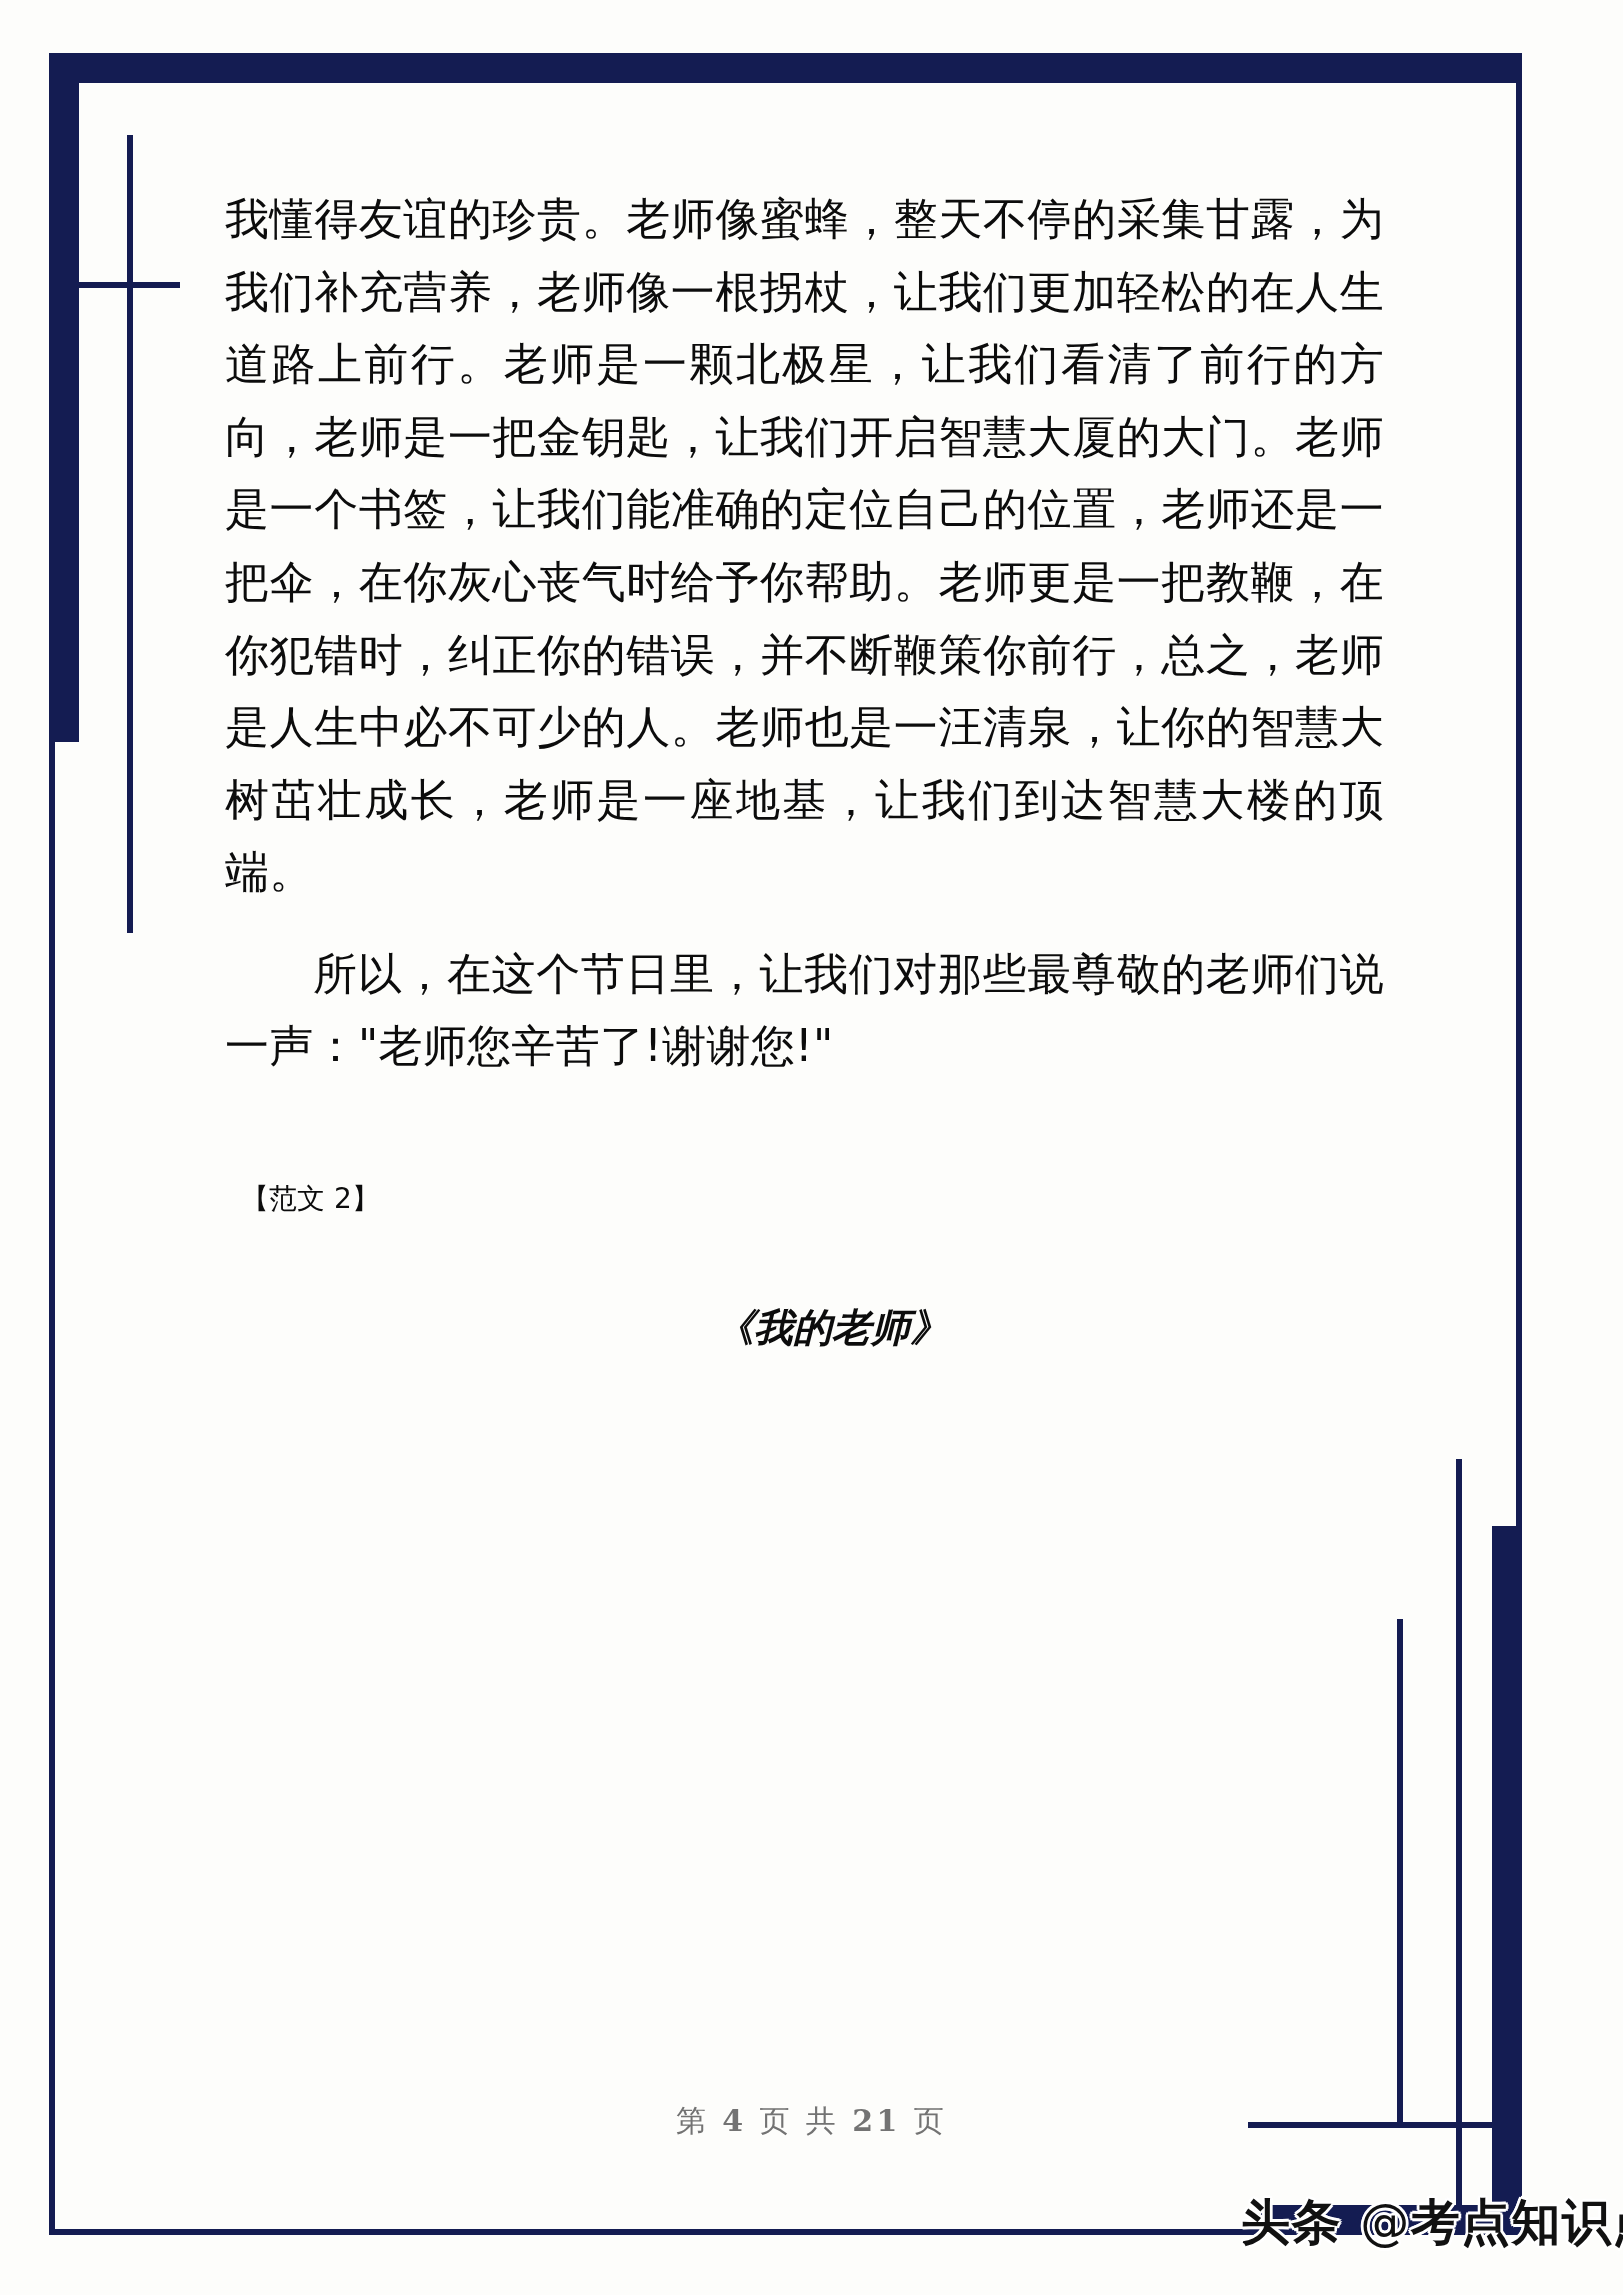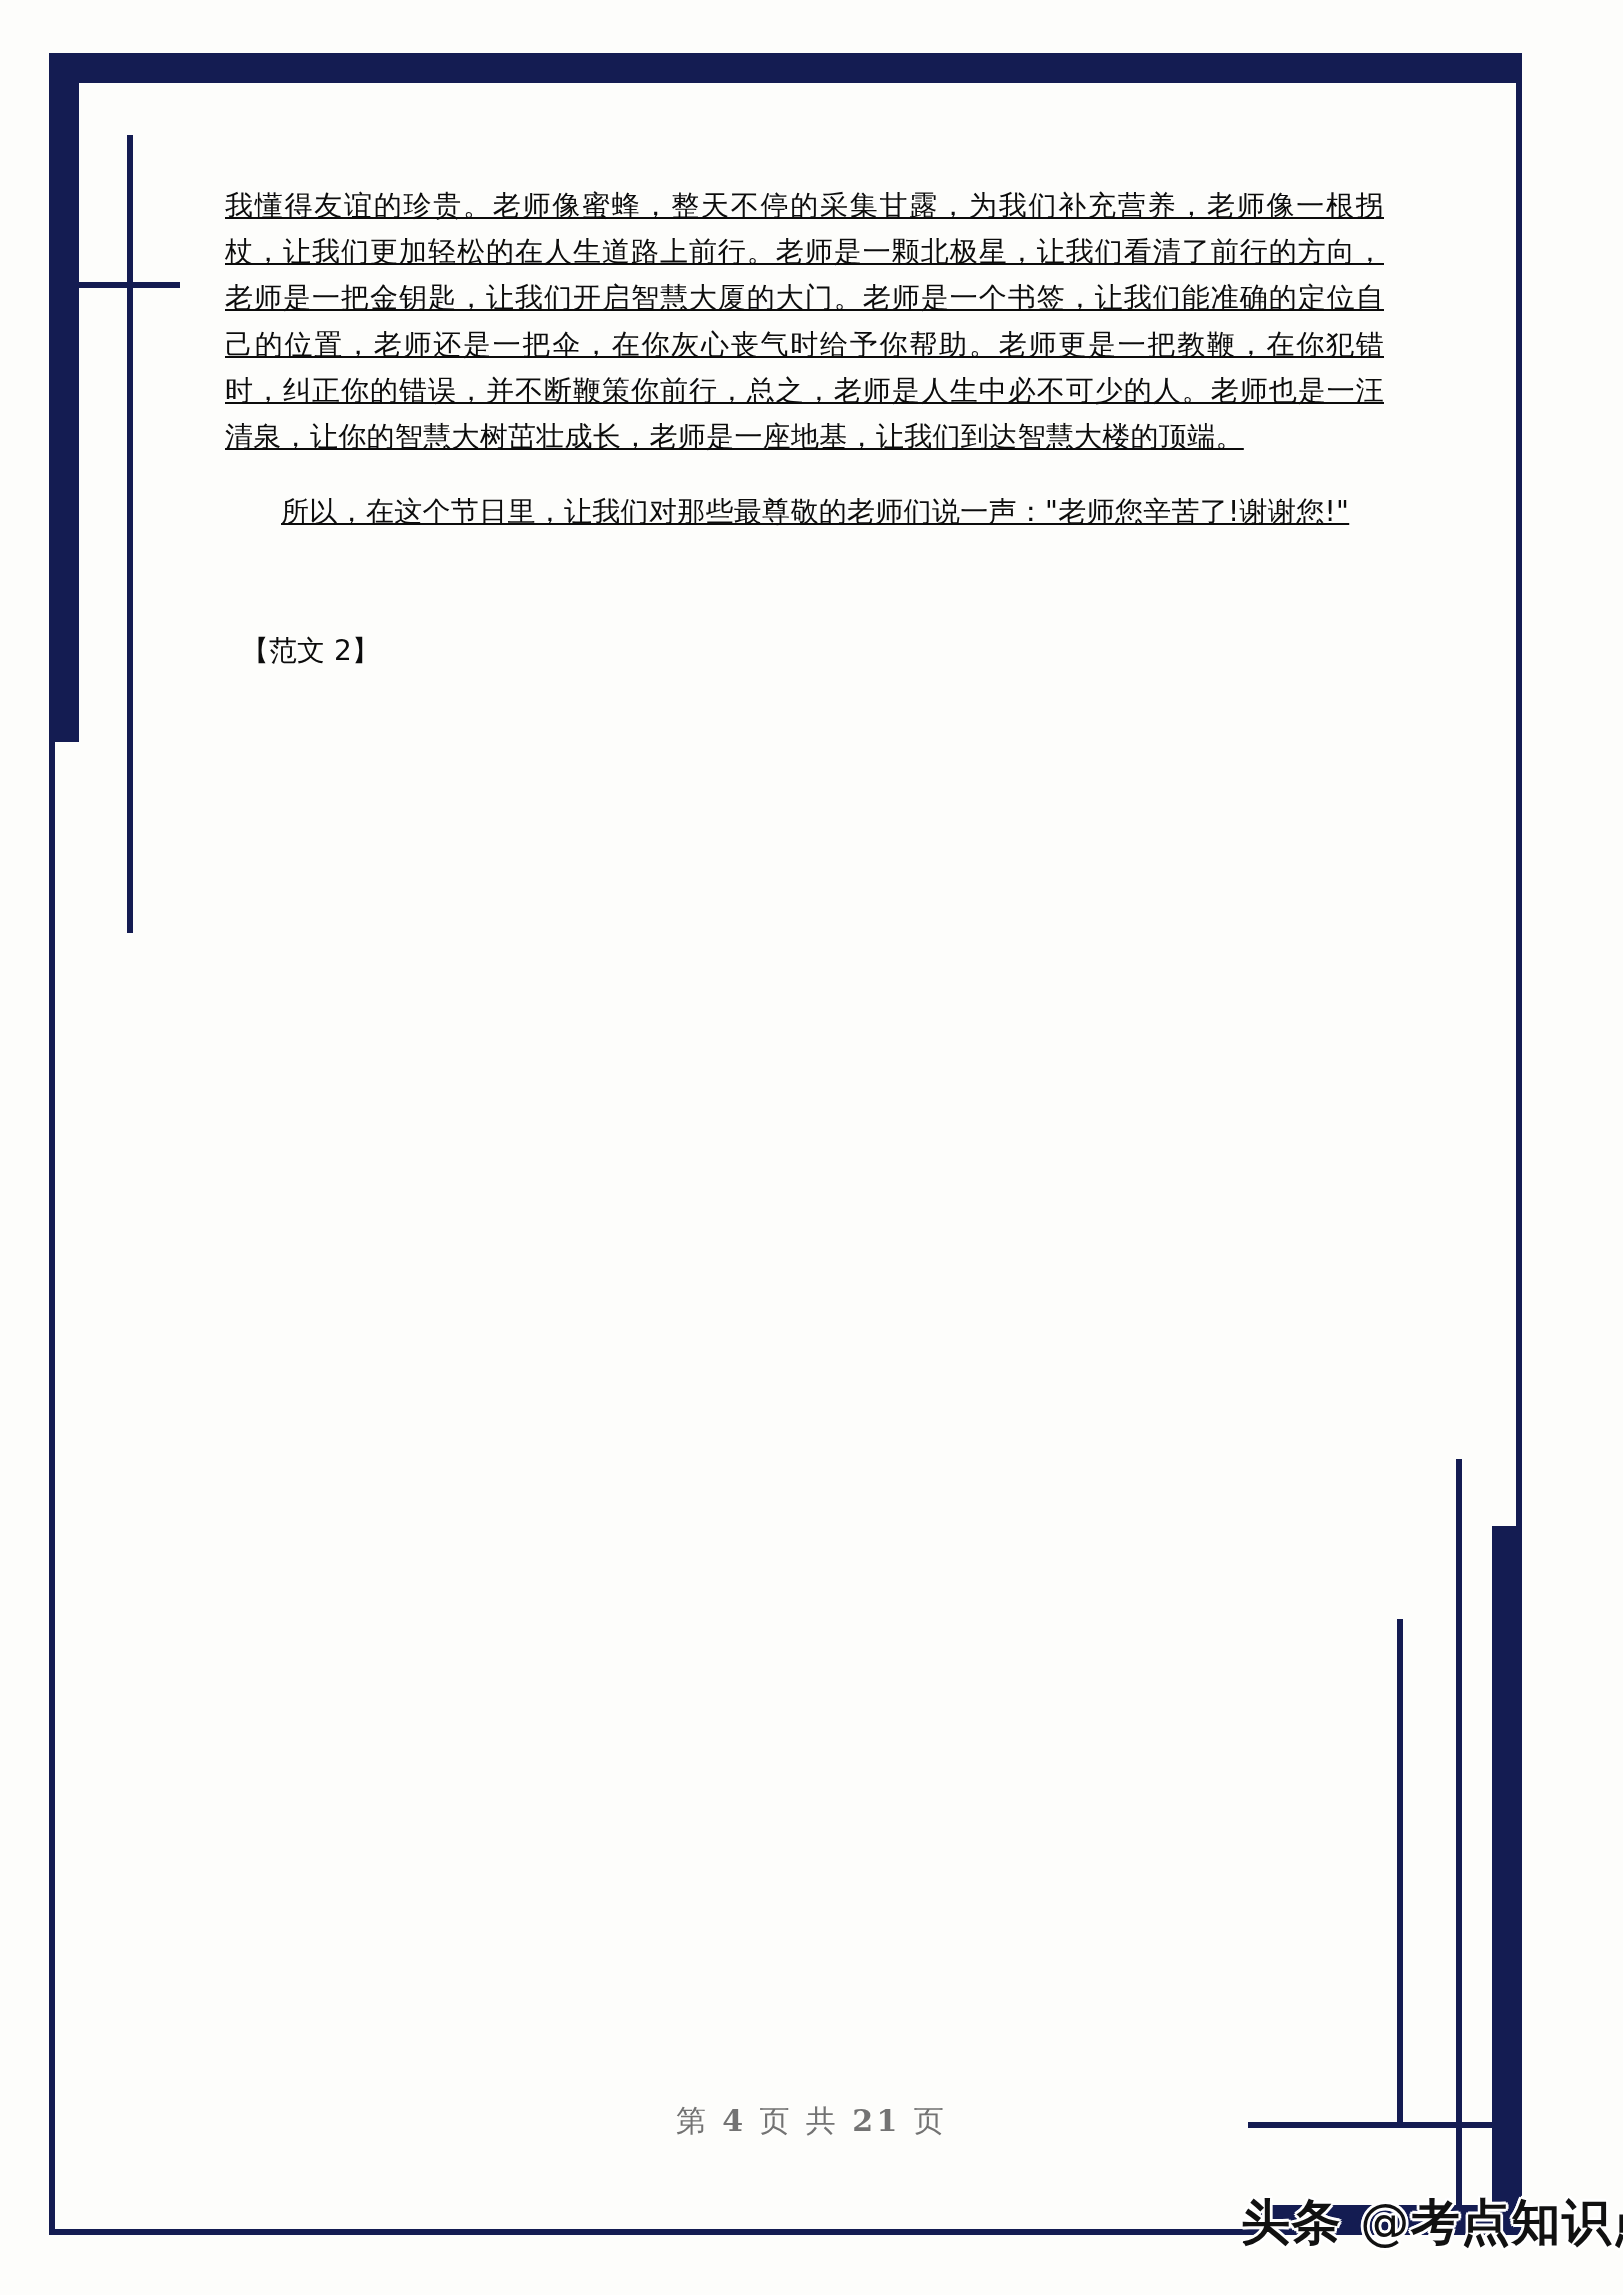--- a/index.html
+++ b/index.html
@@ -106,29 +106,28 @@
   }
 
   
   #content {
     position: absolute;
     left: 225px;
     top: 183px;
     width: 1159px;
   }
   .para {
-    font-size: 28px;
+    font-size: 44px;
     line-height: 1.65;
     color: #0c0c0c;
     letter-spacing: 0.3px;
     text-align: justify;
     text-justify: inter-ideograph;
     margin: 0 0 1.4px 0;
     font-weight: 400;
-    text-decoration: underline;
   }
   .para.indent {
     text-indent: 2em;
   }
   .spacer-sm { height: 13.6px; }
   .spacer-md { height: 76px; }
   .spacer-lg { height: 59px; }
 
   .section-label {
     font-size: 28px;
@@ -218,20 +217,21 @@
     <div class="spacer-sm"></div>
 
     <p class="para indent">所以，在这个节日里，让我们对那些最尊敬的老师们说一声："老师您辛苦了!谢谢您!"</p>
 
     <div class="spacer-md"></div>
 
     <p class="section-label">【范文 2】</p>
 
     <div class="spacer-lg"></div>
 
+    <p class="essay-title">《我的老师》</p>
 
   </div>
 
   <div id="footer">
     <span>第</span>
     <span class="num">4</span>
     <span>页  共</span>
     <span class="num">21</span>
     <span>页</span>
   </div>

